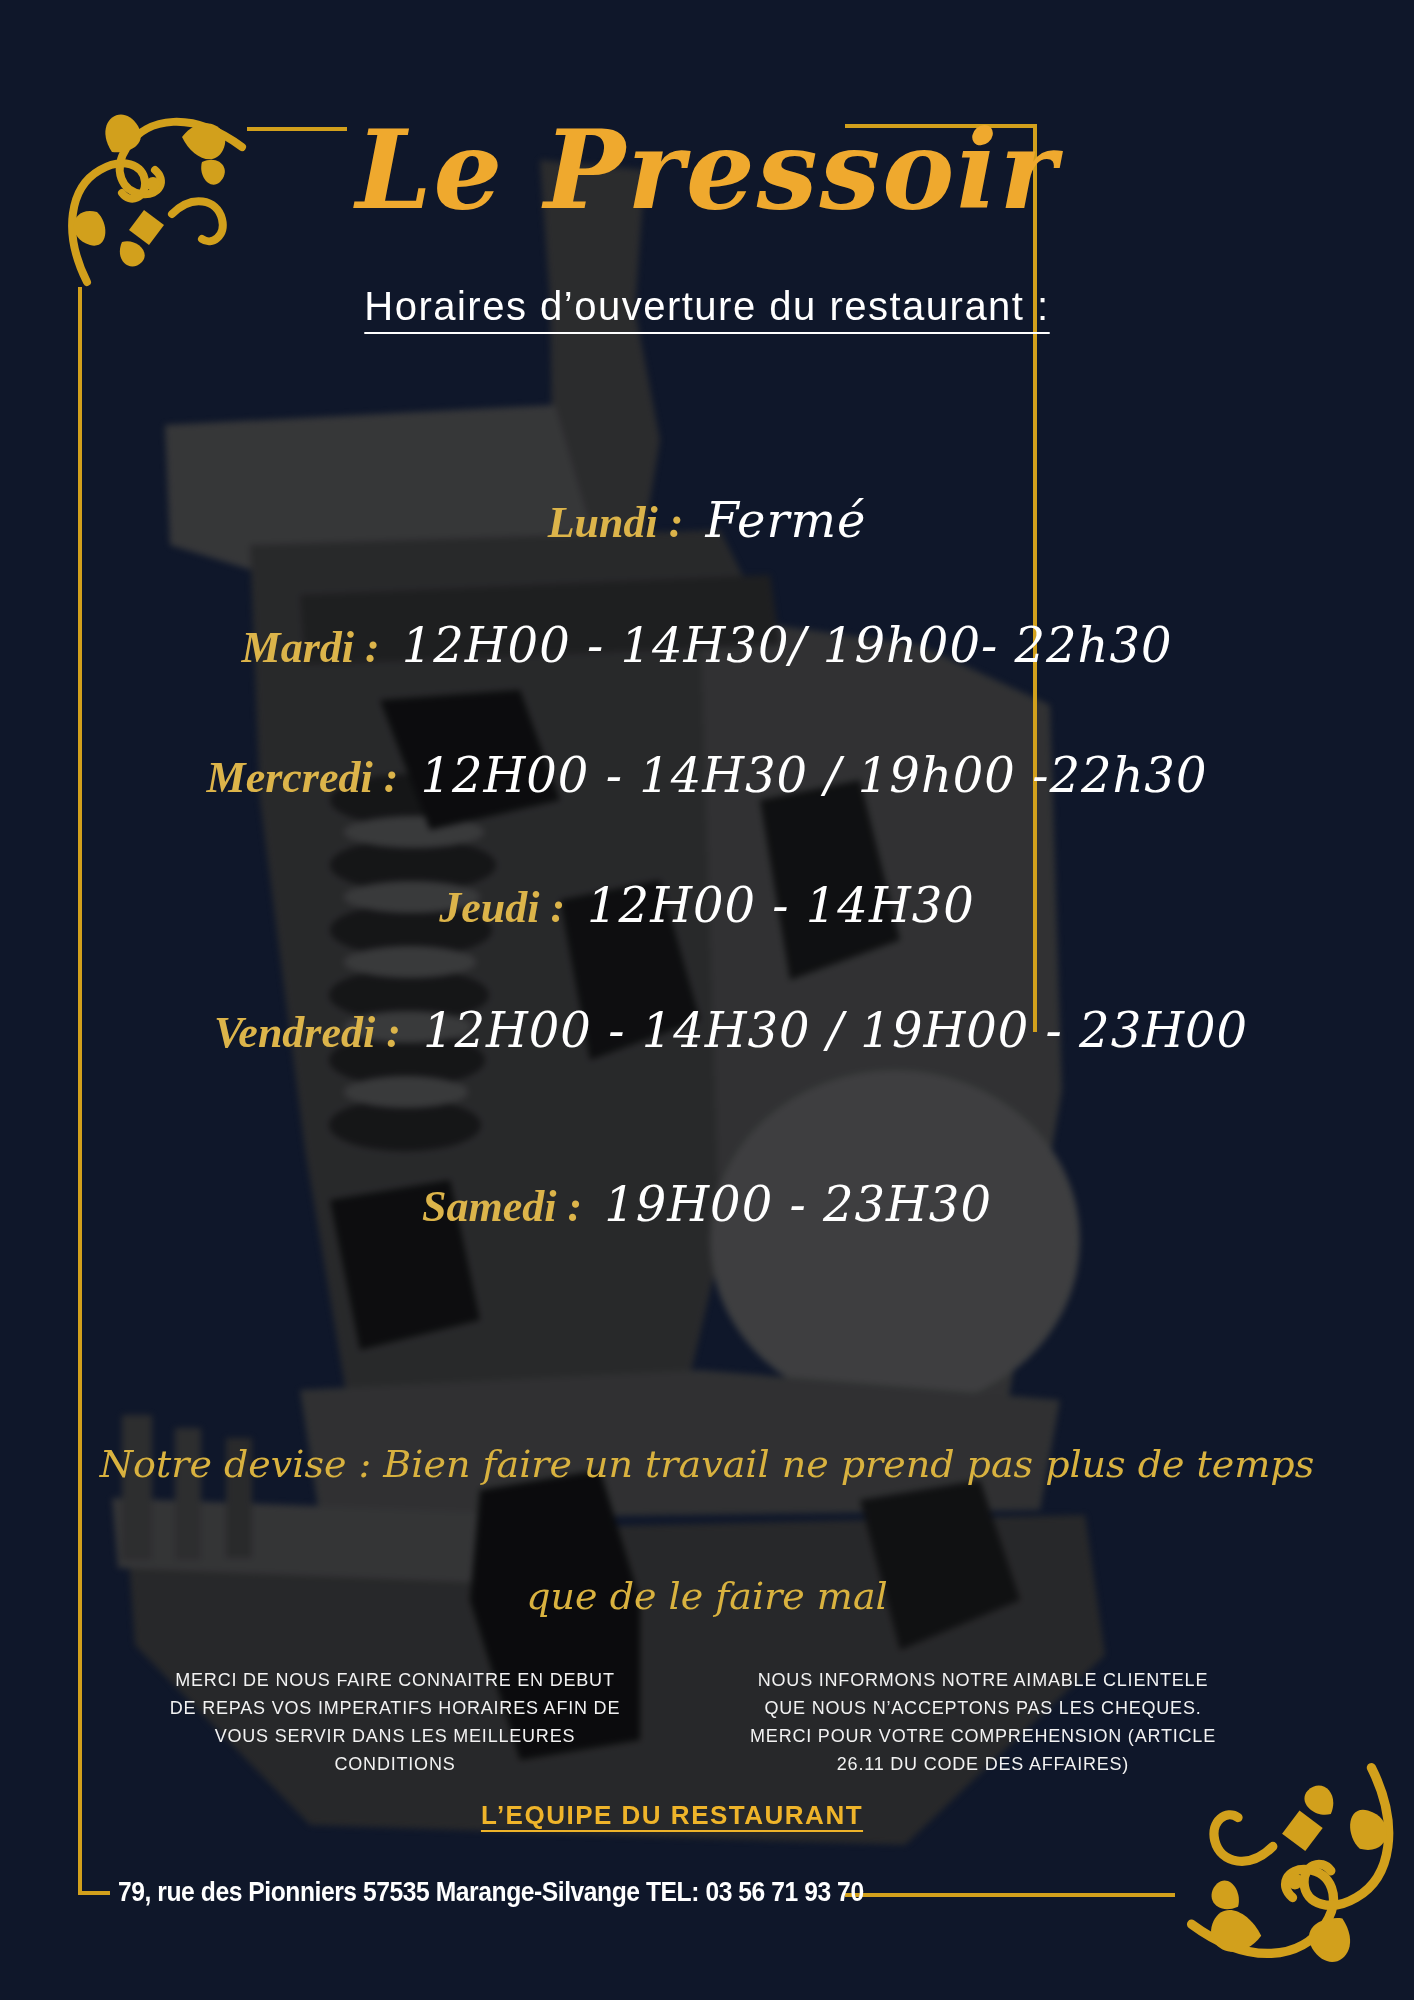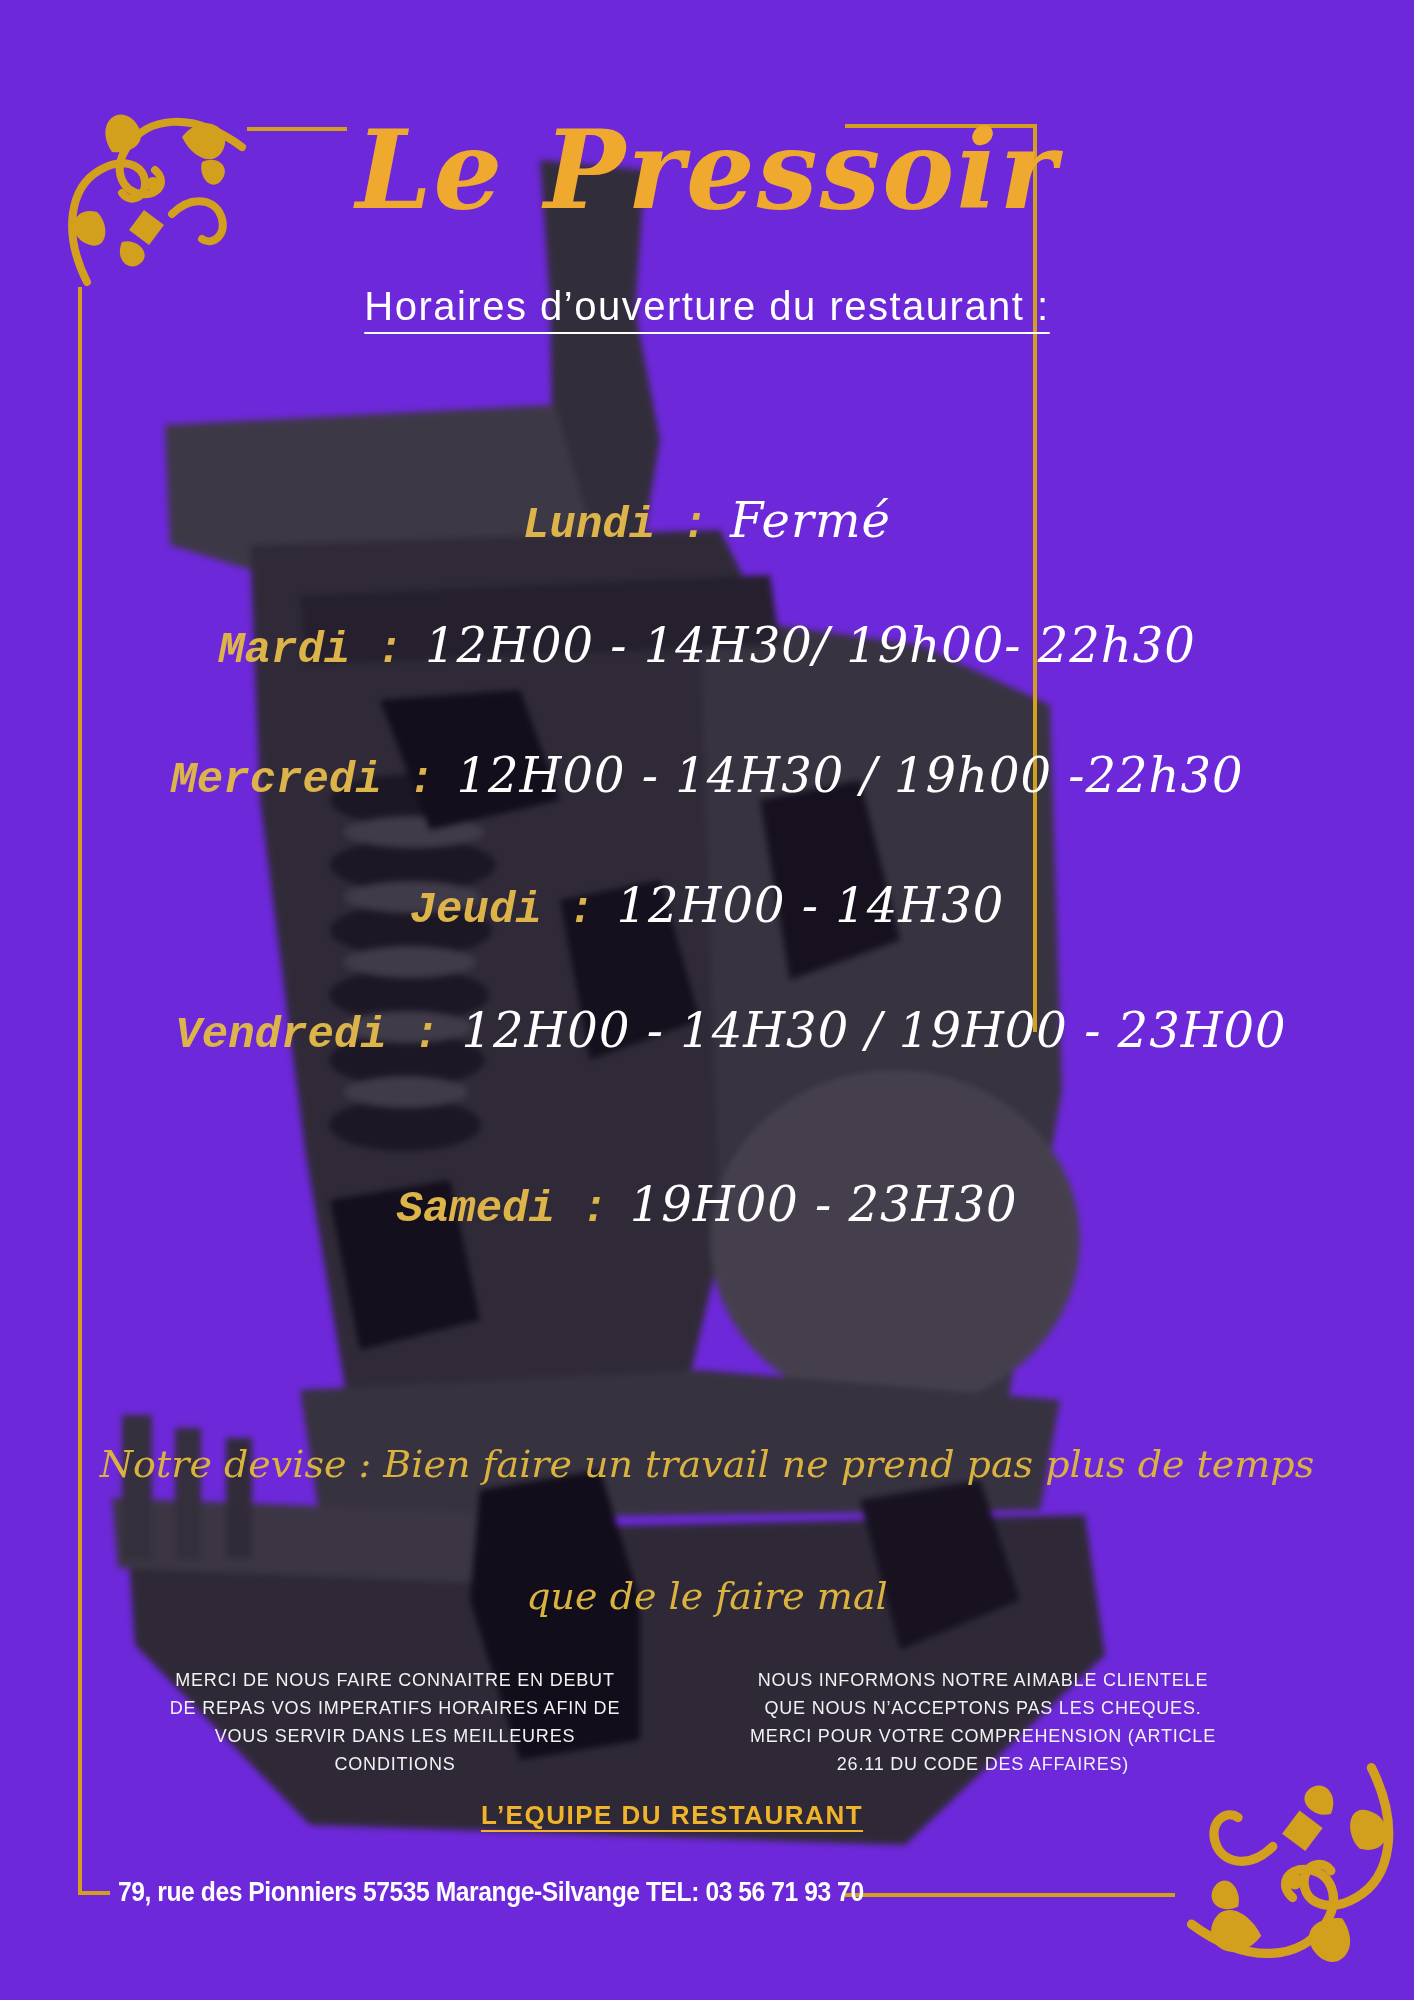--- a/index.html
+++ b/index.html
@@ -1,19 +1,19 @@
 <!DOCTYPE html>
 <html><head>
 <meta charset="utf-8">
 <style>
   html,body{margin:0;padding:0;background:#000;}
   .page{
     position:relative;
     width:1414px;height:2000px;
-    background:#6d28d9;
+    background:#0f172a;
     overflow:hidden;
     font-family:"Liberation Sans",sans-serif;
   }
   
   .press{
     position:absolute;left:0;top:0;width:1414px;height:2000px;
     filter:blur(3px);opacity:.92;
   }
   
   .gline{position:absolute;background:#d2a01c;}
@@ -36,21 +36,21 @@
     color:#efa92e;letter-spacing:2px;
   }
   .subtitle{
     position:absolute;left:0;top:284px;width:100%;
     text-align:center;color:#ffffff;
     font-size:40px;letter-spacing:1.5px;
     text-decoration:underline;text-underline-offset:12px;text-decoration-thickness:2px;
   }
   .hrow{position:absolute;left:0;width:100%;text-align:center;white-space:nowrap;}
   .hrow .day{
-    font-family:Liberation Mono, monospace;font-style:italic;font-weight:600;
+    font-family:Liberation Serif, serif;font-style:italic;font-weight:600;
     font-size:44px;color:#dcb44a;margin-right:22px;
   }
   .hrow .time{
     font-family:"DejaVu Serif",serif;font-style:italic;
     font-size:48px;color:#ffffff;letter-spacing:1px;
   }
   .r1{top:492px;} .r2{top:617px;} .r3{top:747px;} .r4{top:877px;}
   .r5{top:1002px;margin-left:24px;} .r6{top:1176px;} .r7{top:1258px;}
   .motto{
     position:absolute;left:0;width:100%;text-align:center;

